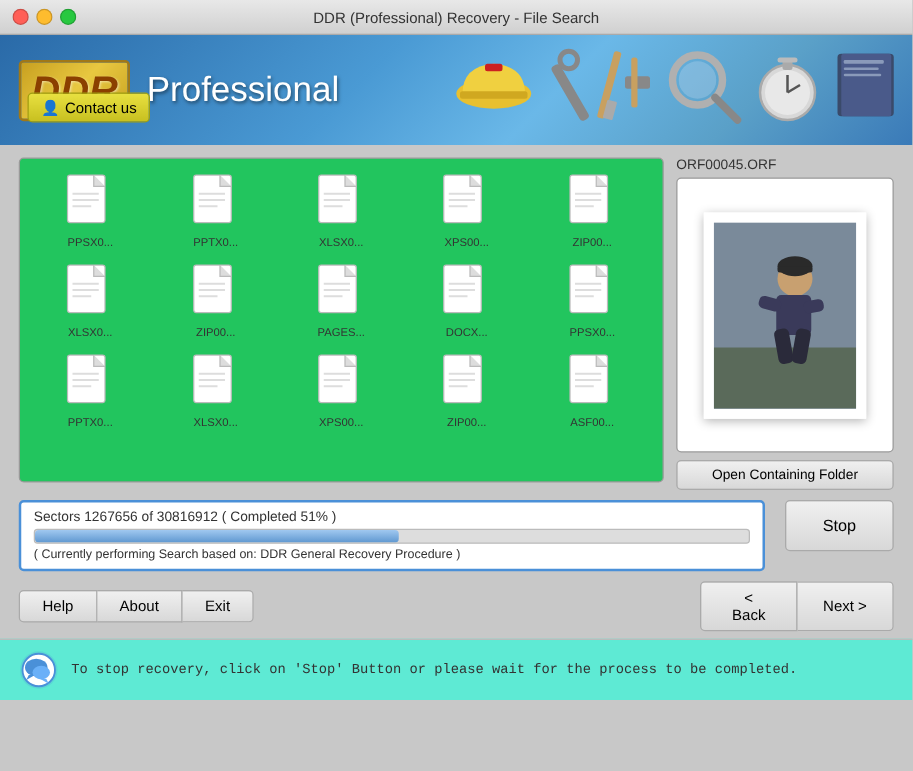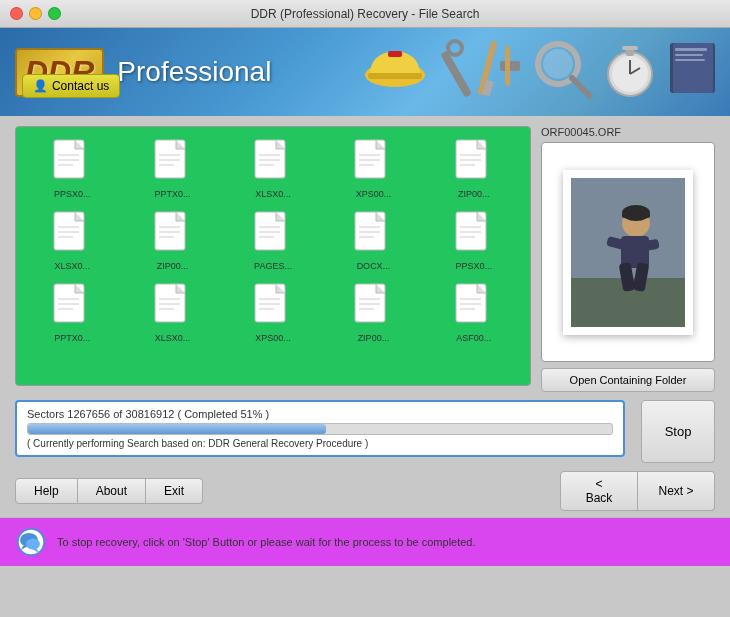--- a/index.html
+++ b/index.html
@@ -247,27 +247,28 @@
       padding: 6px 4px;
       font-size: 12px;
       cursor: pointer;
       text-align: center;
     }
     .nav-btn-back { border-radius: 4px 0 0 4px; }
     .nav-btn-next { border-radius: 0 4px 4px 0; border-left: none; }
 
     
     .info-bar {
-      background: #d946ef;
+      background: #5eead4;
       border-top: 1px solid #bbb;
       padding: 8px 15px;
       display: flex;
       align-items: center;
       gap: 10px;
       margin-top: 2px;
+      font-family: Liberation Mono, monospace;
     }
     .info-text {
       font-size: 11px;
       color: #333;
       flex: 1;
     }
     .watermark {
       background: #1a3a6a;
       color: white;
       padding: 3px 8px;
@@ -565,21 +566,21 @@
 </div>
 
 <div style="padding:4px 15px; display:flex; gap:8px; align-items:flex-start;">
   <div class="progress-box" style="flex:1; background:white; border:2px solid #4a90d8; border-radius:4px; padding:6px 10px;">
     <div class="progress-text">Sectors 1267656 of 30816912   ( Completed 51% )</div>
     <div class="progress-bar-wrap" style="background:#ddd;border:1px solid #bbb;border-radius:3px;height:12px;overflow:hidden;margin:3px 0;">
       <div class="progress-bar-fill" style="height:100%;background:linear-gradient(to bottom,#a0c8f0,#6098d0);border-radius:3px;width:51%;"></div>
     </div>
     <div class="progress-status">( Currently performing Search based on: DDR General Recovery Procedure )</div>
   </div>
-  <button class="stop-btn" style="width:74px;background:linear-gradient(to bottom,#f0f0f0,#d8d8d8);border:1px solid #aaa;border-radius:4px;padding:23px 8px;font-size:13px;cursor:pointer;text-align:center;">Stop</button>
+  <button class="stop-btn" style="width:87px;background:linear-gradient(to bottom,#f0f0f0,#d8d8d8);border:1px solid #aaa;border-radius:4px;padding:12px 8px;font-size:13px;cursor:pointer;text-align:center;">Stop</button>
 </div>
 
 <div class="nav-row">
   <div class="nav-group-left">
     <button class="nav-btn" style="border-radius:4px 0 0 4px; border:1px solid #aaa; background:linear-gradient(to bottom,#f0f0f0,#d8d8d8); padding:5px 18px; font-size:12px; cursor:pointer;">Help</button>
     <button class="nav-btn" style="border-radius:0; border:1px solid #aaa; border-left:none; background:linear-gradient(to bottom,#f0f0f0,#d8d8d8); padding:5px 18px; font-size:12px; cursor:pointer;">About</button>
     <button class="nav-btn" style="border-radius:0 4px 4px 0; border:1px solid #aaa; border-left:none; background:linear-gradient(to bottom,#f0f0f0,#d8d8d8); padding:5px 18px; font-size:12px; cursor:pointer;">Exit</button>
   </div>
   <div class="nav-group-right">
     <button class="nav-btn-back" style="border-radius:4px 0 0 4px; border:1px solid #aaa; background:linear-gradient(to bottom,#f0f0f0,#d8d8d8); padding:5px 20px; font-size:12px; cursor:pointer;">&lt; Back</button>

